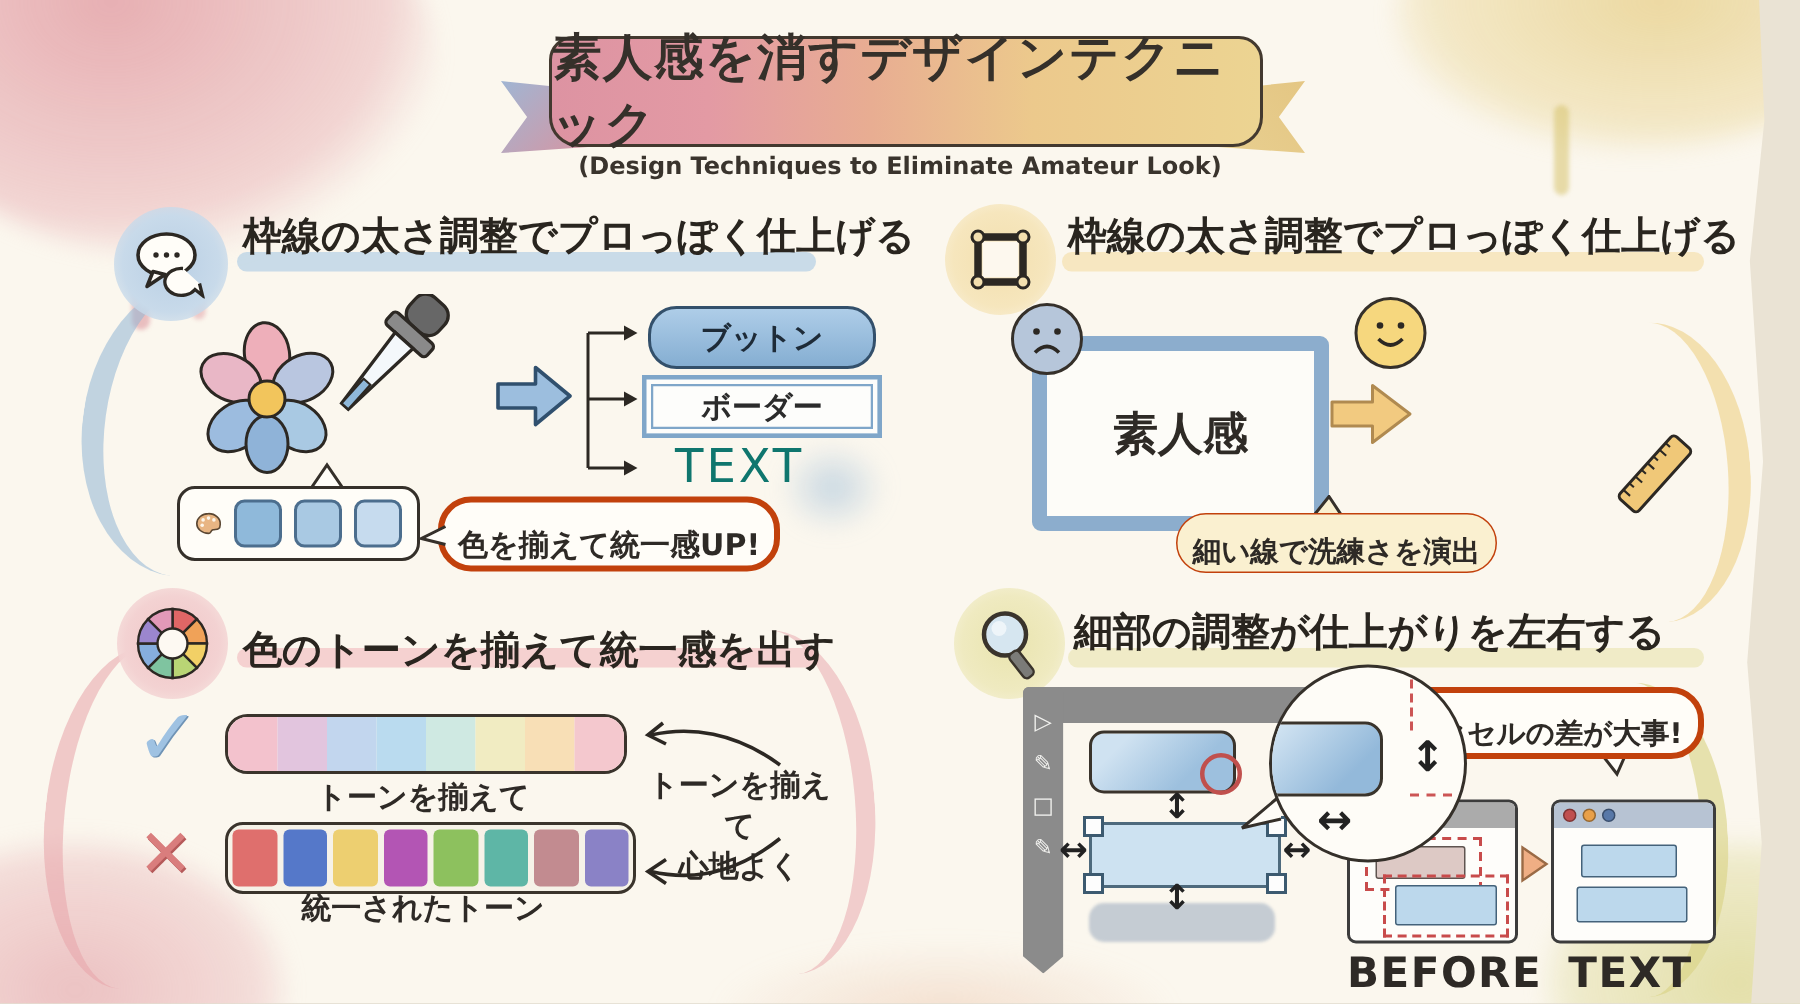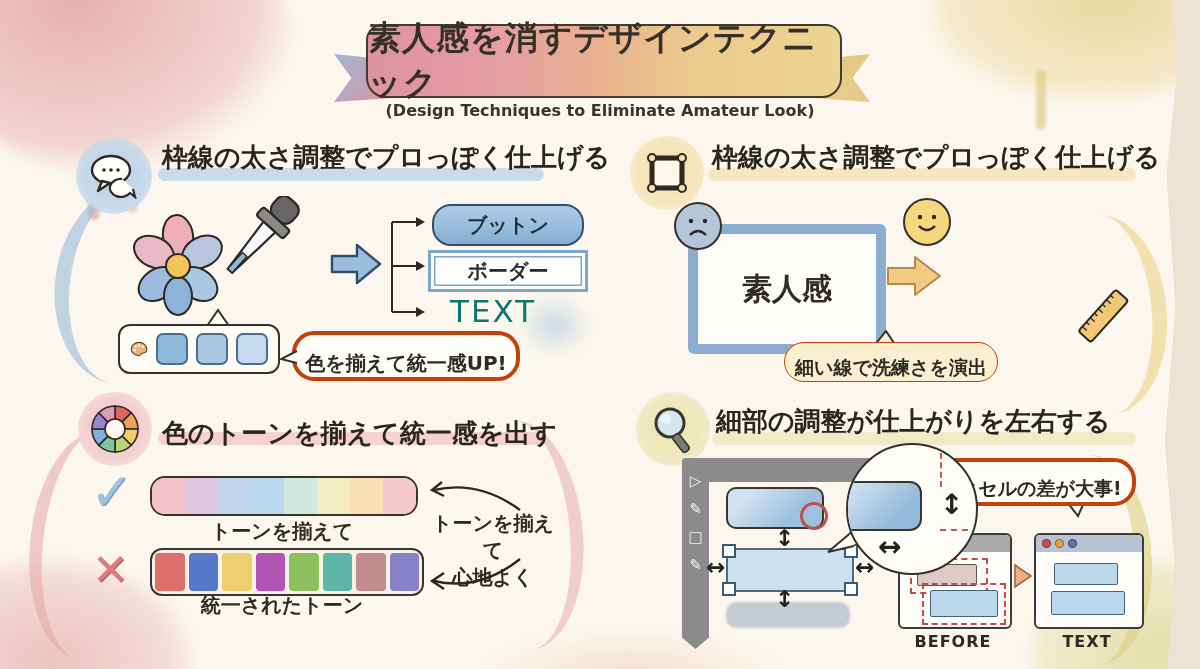--- a/index.html
+++ b/index.html
@@ -58,21 +58,21 @@
   .edit-side{position:absolute;background:#8b8b8b;border-radius:4px 4px 8px 8px;
     clip-path:polygon(0 0,100% 0,100% 94%,50% 100%,0 94%);
     display:flex;flex-direction:column;align-items:center;gap:13px;padding-top:16px;color:#f3f3f0;}
   .edit-side span{font-size:15px;line-height:1;}
   .canvas-el{position:absolute;border-radius:10px;}
   .handle{position:absolute;width:10px;height:10px;background:#fdfdfd;border:2px solid #3c5a70;}
   .dbl{position:absolute;font-size:23px;font-weight:bold;color:#222;line-height:1;z-index:6;}
   .win{position:absolute;background:#fefdfa;border:2px solid #3c3c3c;border-radius:6px;overflow:hidden;}
   .win-bar{height:17px;display:flex;align-items:center;gap:4px;padding-left:6px;}
   .dot{width:7px;height:7px;border-radius:50%;border:1px solid rgba(0,0,0,.35);}
-  .winlabel{position:absolute;font-size:16px;font-weight:bold;letter-spacing:1px;}
+  .winlabel{position:absolute;font-size:28px;font-weight:bold;letter-spacing:1px;}
   .dashed-red{position:absolute;border:2px dashed #c84b4b;background:transparent;}
   svg{display:block;}
 </style>
 </head>
 <body>
 
 <div id="canvas">
 
   <div class="wash" style="left:-70px;top:-90px;width:360px;height:260px;background:radial-gradient(ellipse at 40% 35%,rgba(224,150,158,.75),rgba(230,170,176,.45) 60%,transparent 75%);"></div>
   <div class="drip" style="left:88px;top:150px;width:12px;height:70px;background:rgba(222,152,160,.6);"></div>

